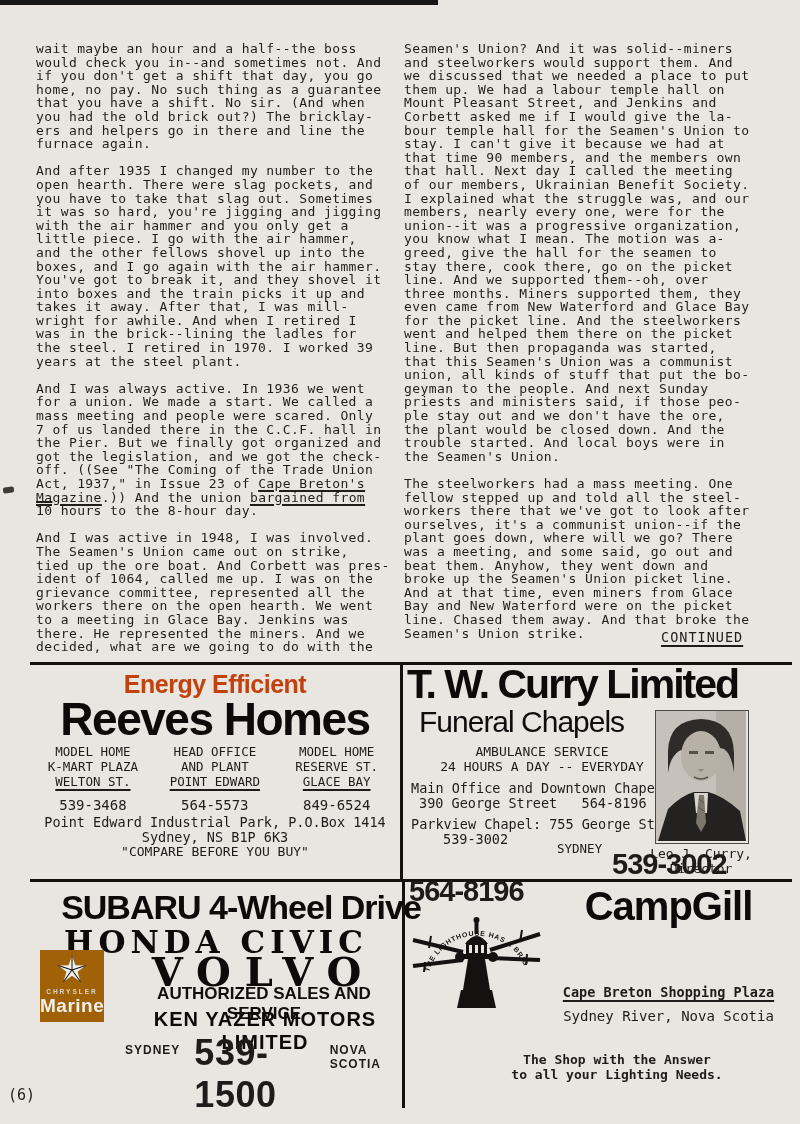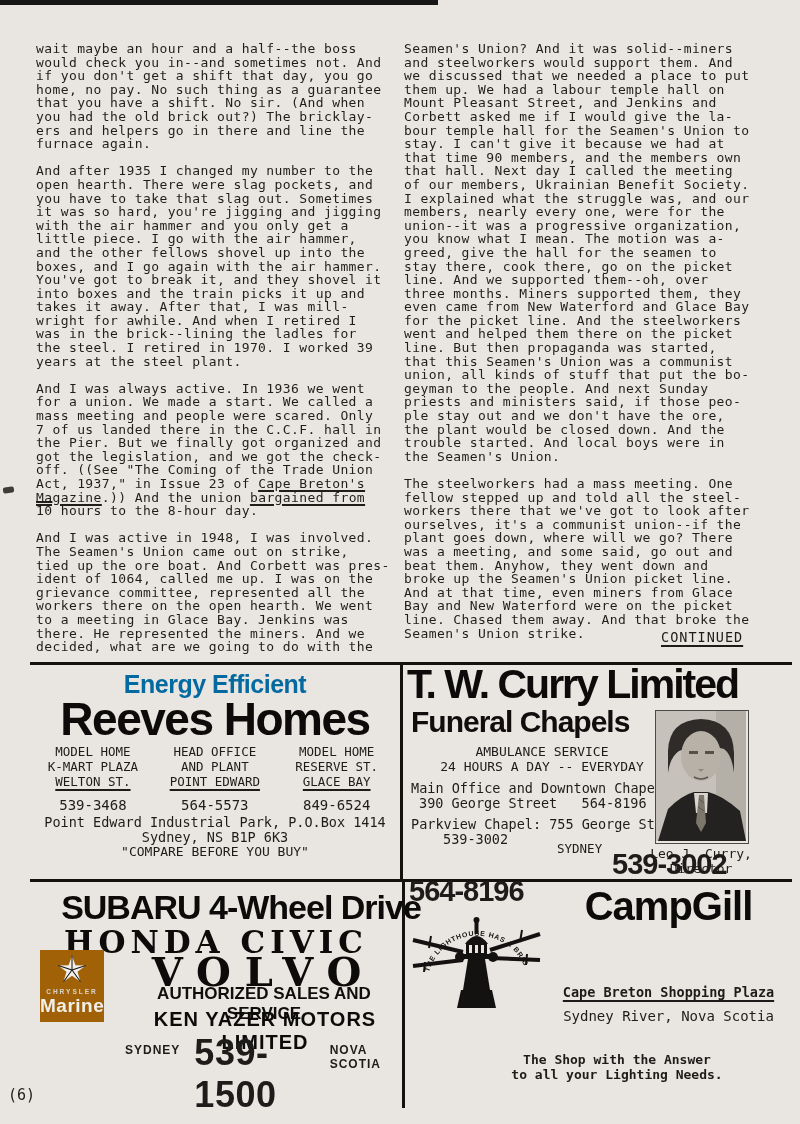--- a/index.html
+++ b/index.html
@@ -17,33 +17,33 @@
              text-decoration:underline;text-decoration-thickness:2px;text-underline-offset:3px;}
   .rule{background:#14120f;}
   .hr1{left:30px;top:662px;width:762px;height:3px;}
   .vr1{left:400px;top:665px;width:3px;height:214px;}
   .hr2{left:30px;top:879px;width:762px;height:3px;}
   .vr2{left:402px;top:882px;width:3px;height:226px;}
   .sans{font-family:"Liberation Sans",sans-serif;}
   .slab{font-family:"DejaVu Serif",serif;font-weight:bold;}
   
   .reeves{left:32px;top:666px;width:366px;height:212px;}
-  .rv-tag{left:0;top:4px;width:100%;text-align:center;font-size:25px;font-weight:700;letter-spacing:-0.5px;color:#0369a1;}
+  .rv-tag{left:0;top:4px;width:100%;text-align:center;font-size:25px;font-weight:700;letter-spacing:-0.5px;color:#c2410c;}
   .rv-title{left:0;top:26px;width:100%;text-align:center;font-size:46px;font-weight:700;letter-spacing:-1.5px;color:#0c0b0a;}
   .rv-cols{left:0;top:78px;width:100%;display:flex;}
   .rv-col{width:33.3%;text-align:center;font-size:12.5px;line-height:15px;}
   .rv-u{text-decoration:underline;text-decoration-thickness:1.5px;text-underline-offset:3px;}
   .rv-phone{margin-top:9px;font-size:14px;}
   .rv-addr1{left:0;top:148px;width:100%;text-align:center;font-size:13.5px;}
   .rv-addr2{left:0;top:163px;width:100%;text-align:center;font-size:13.5px;}
   .rv-slogan{left:0;top:178px;width:100%;text-align:center;font-size:13px;}
   
   .curry{left:407px;top:665px;width:385px;height:213px;}
   .cu-title{left:0;top:-4px;width:100%;font-size:41px;font-weight:700;letter-spacing:-2px;color:#0c0b0a;}
-  .cu-sub{left:4px;top:40px;font-size:30px;font-weight:700;letter-spacing:-1px;color:#0f0e0d;}
+  .cu-sub{left:12px;top:40px;font-size:30px;font-weight:400;letter-spacing:-1px;color:#0f0e0d;}
   .cu-svc1{left:20px;top:79px;width:230px;text-align:center;font-size:13px;}
   .cu-svc2{left:20px;top:94px;width:230px;text-align:center;font-size:13px;}
   .cu-o1l{left:4px;top:115px;font-size:13.5px;white-space:pre;}
   .cu-o1d{left:12px;top:130px;font-size:13.5px;white-space:pre;}
   .cu-o2l{left:4px;top:151px;font-size:13.5px;white-space:pre;}
   .cu-o2p{left:36px;top:166px;font-size:13.5px;}
   .cu-bp1{left:2px;top:183px;font-size:29px;font-weight:700;letter-spacing:-1px;margin-top:27px;}
   .cu-city{left:150px;top:176px;font-size:12.5px;}
   .cu-bp2{left:205px;top:183px;font-size:29px;font-weight:700;letter-spacing:-1px;}
   .cu-photo{left:248px;top:45px;width:92px;height:132px;border:1px solid #4c4a46;}

